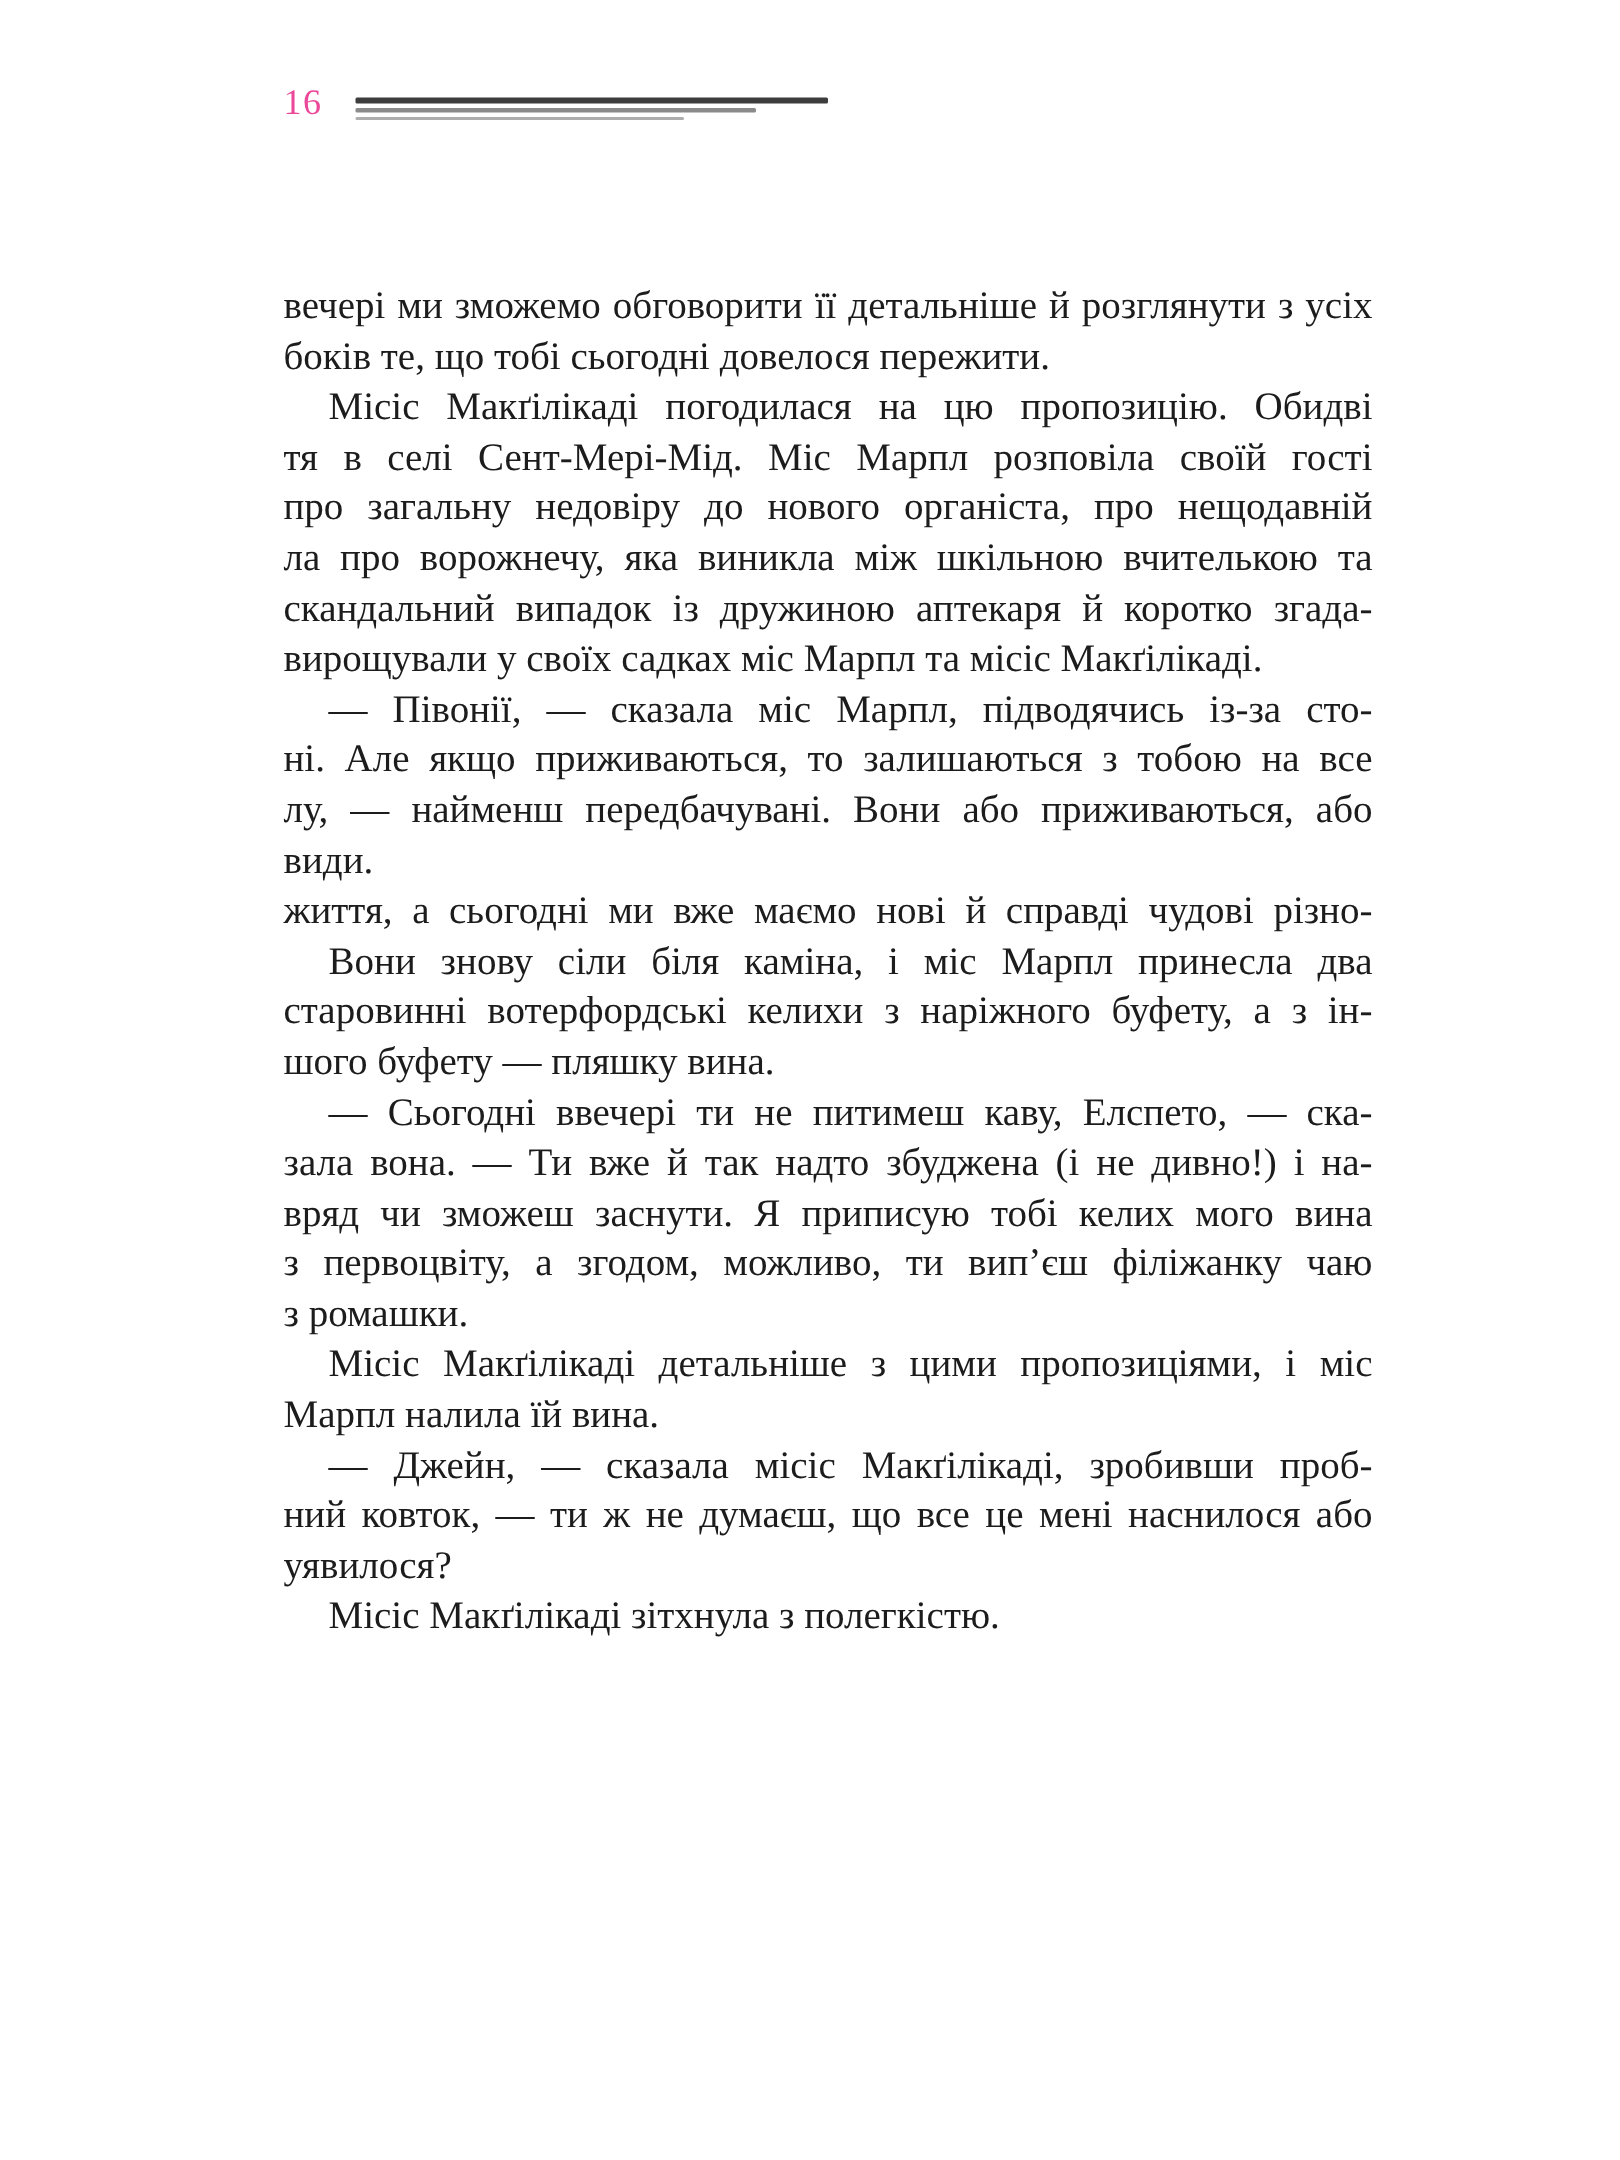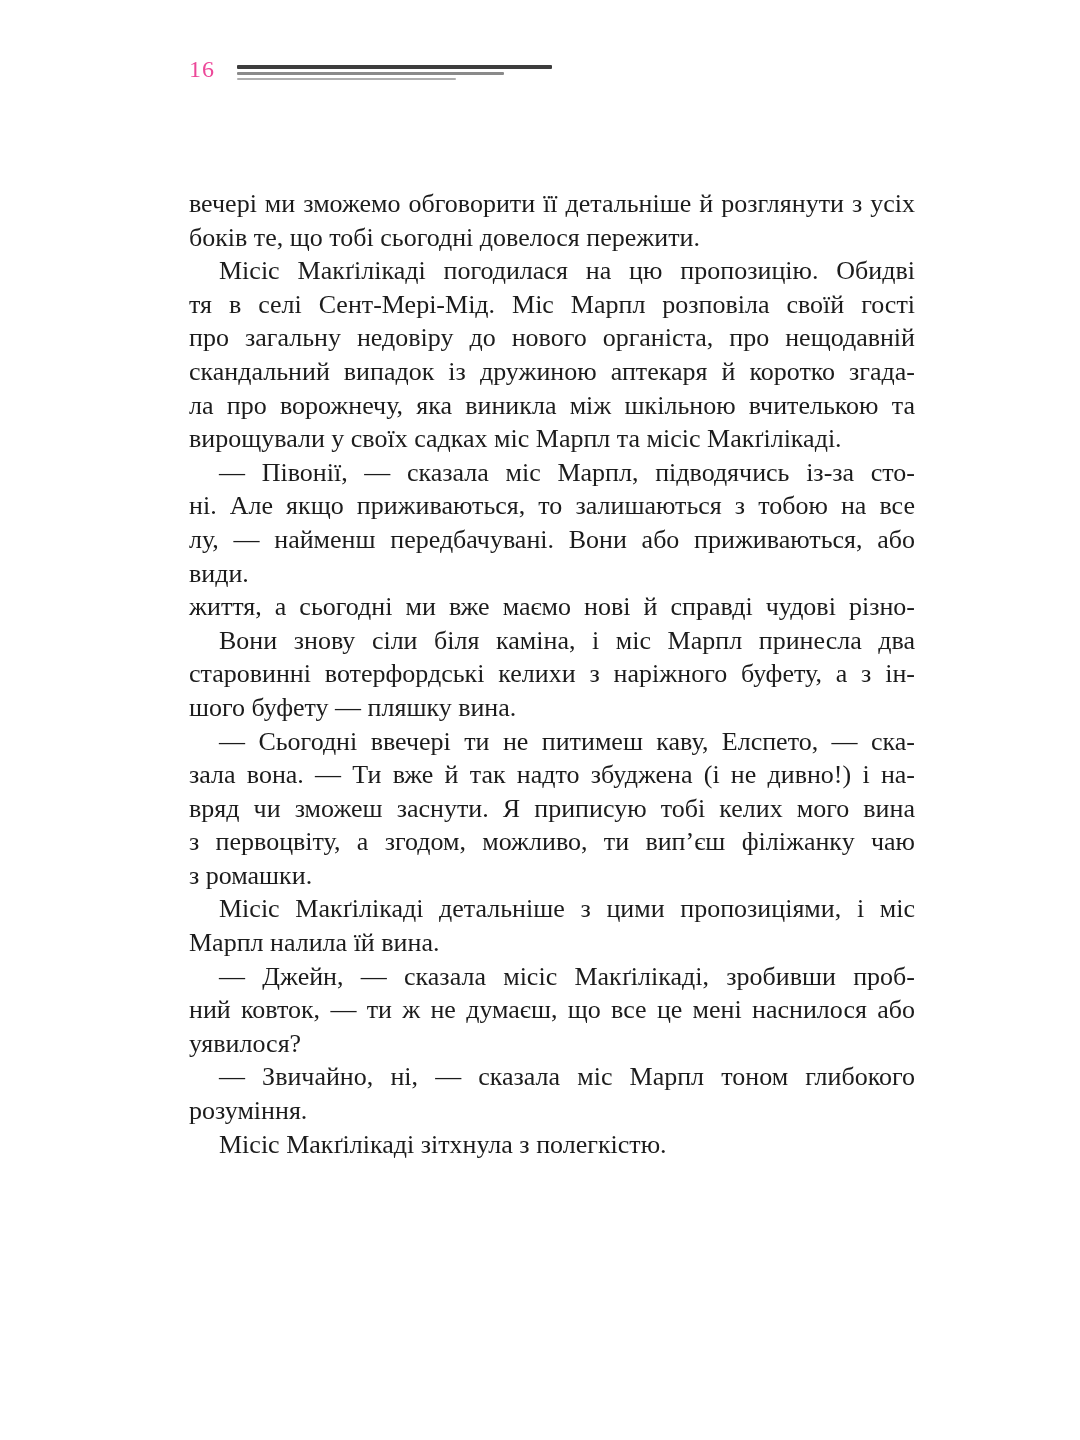--- a/index.html
+++ b/index.html
@@ -72,22 +72,22 @@
 
   <div class="body-text">
       <p class="para">
         <span class="line">вечері ми зможемо обговорити її детальніше й розглянути з усіх</span>
         <span class="line last">боків те, що тобі сьогодні довелося пережити.</span>
       </p>
       <p class="para indented">
         <span class="line">Місіс Макґілікаді погодилася на цю пропозицію. Обидві</span>
         <span class="line">тя в селі Сент-Мері-Мід. Міс Марпл розповіла своїй гості</span>
         <span class="line">про загальну недовіру до нового органіста, про нещодавній</span>
+        <span class="line">ла про ворожнечу, яка виникла між шкільною вчителькою та</span>
         <span class="line">скандальний випадок із дружиною аптекаря й коротко згада-</span>
-        <span class="line">ла про ворожнечу, яка виникла між шкільною вчителькою та</span>
         <span class="line last">вирощували у своїх садках міс Марпл та місіс Макґілікаді.</span>
       </p>
       <p class="para indented">
         <span class="line">— Півонії, — сказала міс Марпл, підводячись із-за сто-</span>
         <span class="line">ні. Але якщо приживаються, то залишаються з тобою на все</span>
         <span class="line">лу, — найменш передбачувані. Вони або приживаються, або</span>
         <span class="line last">види.</span>
         <span class="line">життя, а сьогодні ми вже маємо нові й справді чудові різно-</span>
       </p>
       <p class="para indented">
@@ -105,21 +105,17 @@
       <p class="para indented">
         <span class="line">Місіс Макґілікаді детальніше з цими пропозиціями, і міс</span>
         <span class="line last">Марпл налила їй вина.</span>
       </p>
       <p class="para indented">
         <span class="line">— Джейн, — сказала місіс Макґілікаді, зробивши проб-</span>
         <span class="line">ний ковток, — ти ж не думаєш, що все це мені наснилося або</span>
         <span class="line last">уявилося?</span>
       </p>
       <p class="para indented">
-        <span class="line">— Звичайно, ні, — сказала міс Марпл тоном глибокого</span>
-        <span class="line last">розуміння.</span>
-      </p>
-      <p class="para indented">
         <span class="line last">Місіс Макґілікаді зітхнула з полегкістю.</span>
       </p>
     </div>
 
 </div>
 
 </body></html>

